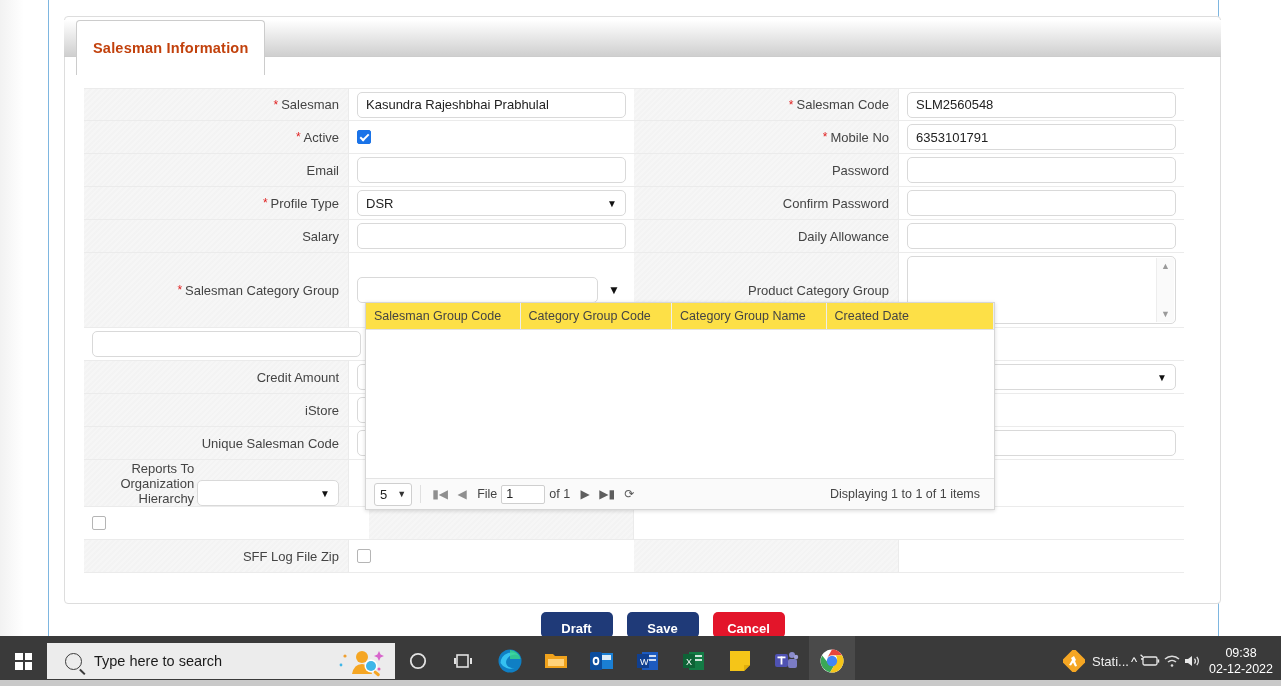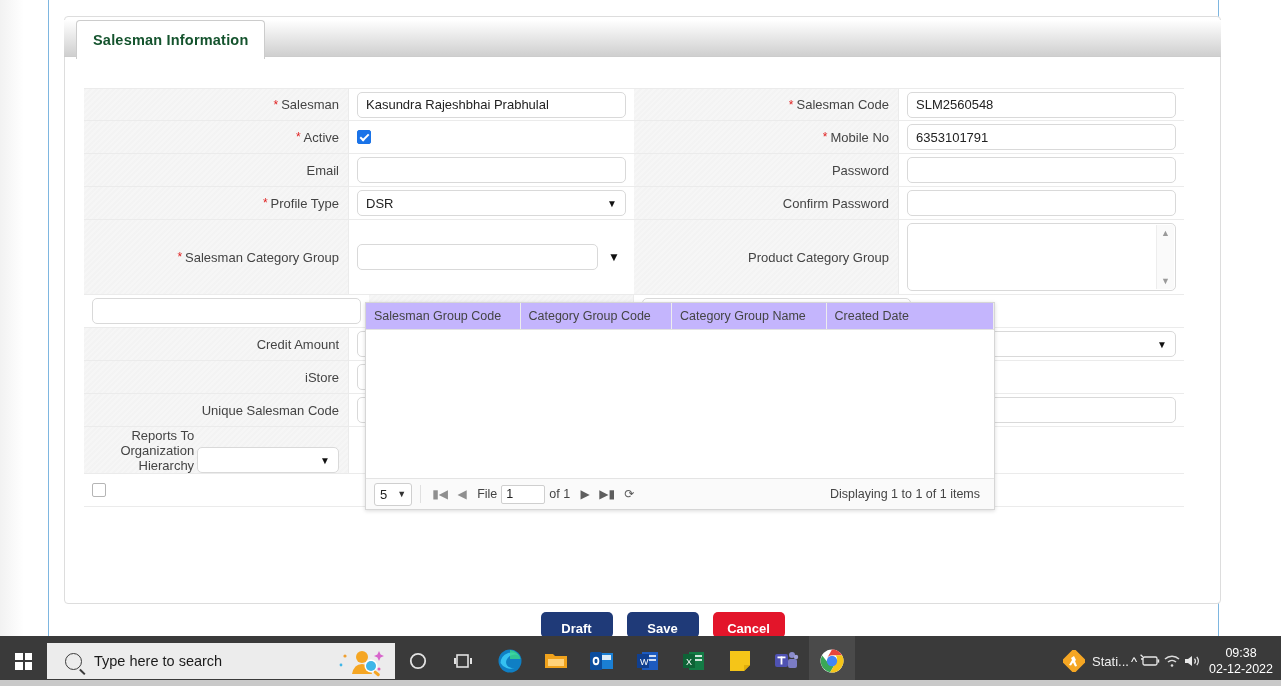--- a/index.html
+++ b/index.html
@@ -19,22 +19,22 @@
     background:linear-gradient(to right,#f2f2f2,#ffffff);}
 
   
   #panel{position:absolute;left:64px;top:16px;width:1157px;height:588px;
     background:#fff;border:1px solid #ddd;border-radius:4px;box-sizing:border-box;}
   #tabstrip{position:absolute;left:64px;top:20px;width:1157px;height:37px;
     background:linear-gradient(to bottom,#ffffff,#cfcfcf);
     border-bottom:1px solid #ccc;box-sizing:border-box;}
   #tab-active{position:absolute;left:76px;top:20px;height:38px;
     background:#fff;border:1px solid #ccc;border-bottom:none;
-    border-radius:4px 4px 0 0;padding:0 16px;display:flex;align-items:center;
-    font-weight:bold;font-size:14.5px;color:#14532d;letter-spacing:.2px;}
+    border-radius:4px 4px 0 0;padding:8px 16px;display:flex;align-items:center;
+    font-weight:bold;font-size:14.5px;color:#c2410c;letter-spacing:.2px;}
 
   
   #form{position:absolute;left:84px;top:88px;width:1100px;}
   .row{display:flex;border-bottom:1px solid #ebebeb;min-height:33px;box-sizing:border-box;}
   .row:first-child{border-top:1px solid #ebebeb;}
   .lbl{
     width:265px;flex:0 0 265px;box-sizing:border-box;
     background:#f6f6f6;
     background-image:repeating-linear-gradient(135deg,rgba(0,0,0,.012) 0 2px,rgba(0,0,0,0) 2px 4px);
     border-right:1px solid #ebebeb;
@@ -65,21 +65,21 @@
 
   
   .multilist{position:relative;width:100%;height:68px;border:1px solid #d9d9d9;border-radius:5px;background:#fff;box-sizing:border-box;}
   .multilist .sb{position:absolute;right:1px;top:1px;bottom:1px;width:17px;background:#fafafa;
     border-left:1px solid #ededed;display:flex;flex-direction:column;justify-content:space-between;align-items:center;padding:3px 0;}
   .multilist .sb span{font-size:9px;color:#9a9a9a;}
 
   
   #popup{position:absolute;left:365px;top:302px;width:630px;height:208px;
     background:#fff;border:1px solid #d6d6d6;box-shadow:0 1px 4px rgba(0,0,0,.15);box-sizing:border-box;z-index:40;}
-  #popup .ghdr{display:flex;height:26px;border-bottom:1px solid #e2e2e2;background:#c4b5fd;}
+  #popup .ghdr{display:flex;height:26px;border-bottom:1px solid #e2e2e2;background:#fde047;}
   #popup .ghdr div{display:flex;align-items:center;padding:0 8px;color:#444;font-size:12.5px;
     border-right:1px solid #ededed;box-sizing:border-box;}
   #popup .gbody{height:140px;background:#fff;}
   #popup .gfoot{position:absolute;left:0;right:0;bottom:0;height:30px;background:#fafafa;
     border-top:1px solid #e4e4e4;display:flex;align-items:center;padding:0 8px;gap:0;}
   .pg-sel{height:21px;border:1px solid #cfcfcf;border-radius:3px;background:#fff;
     display:flex;align-items:center;padding:0 5px;gap:10px;font-size:13px;color:#222;cursor:pointer;}
   .pg-sel .chev{font-size:9px;color:#333;}
   .pg-div{width:1px;height:18px;background:#e0e0e0;margin:0 8px;}
   .pg-btn{width:22px;height:22px;display:flex;align-items:center;justify-content:center;
@@ -189,20 +189,34 @@
             <span class="chev">▼</span>
           </div>
         </div>
         <div class="lbl">
           <span>Confirm Password</span>
         </div>
         <div class="fld">
           <input class="txt" value="" style="">
         </div>
       </div>
+      <div class="row" style="height:33px">
+        <div class="lbl">
+          <span>Salary</span>
+        </div>
+        <div class="fld">
+          <input class="txt" value="" style="">
+        </div>
+        <div class="lbl">
+          <span>Daily Allowance</span>
+        </div>
+        <div class="fld">
+          <input class="txt" value="" style="">
+        </div>
+      </div>
       <div class="row" style="height:75px">
         <div class="lbl">
           <span class="req">*</span>
           <span>Salesman Category Group</span>
         </div>
         <div class="fld">
           <div class="lookup">
             <span class="box"></span>
             <span class="arrow">▼</span>
           </div>
@@ -284,20 +298,32 @@
         </div>
         <div class="fld"></div>
         <div class="lbl">
           <span>Mobile Application</span>
         </div>
         <div class="fld">
           <span class="cbx"></span>
         </div>
       </div>
       <div class="row" style="height:26px">
+        <div class="fld">
+          <span class="cbx"></span>
+        </div>
+        <div class="lbl">
+          <span></span>
+        </div>
+        <div class="fld"></div>
+      </div>
+      <div class="row" style="height:33px">
+        <div class="lbl">
+          <span>SFF Log File Zip</span>
+        </div>
         <div class="fld">
           <span class="cbx"></span>
         </div>
         <div class="lbl">
           <span></span>
         </div>
         <div class="fld"></div>
       </div>
     </div>
 

